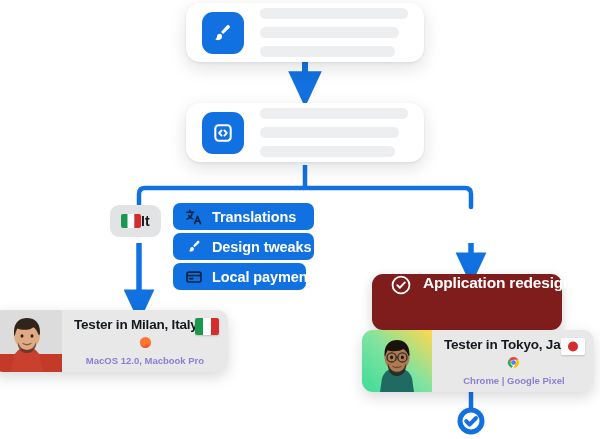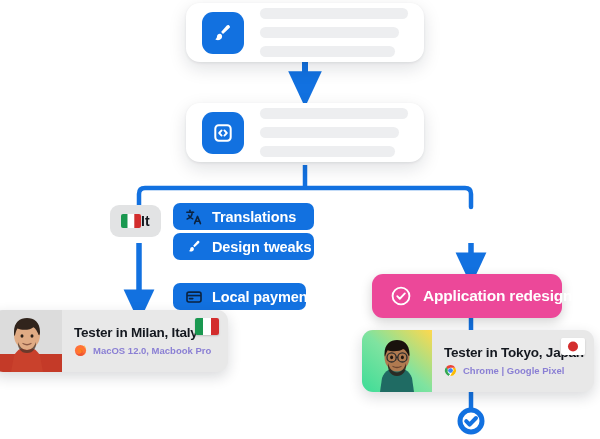--- a/index.html
+++ b/index.html
@@ -65,24 +65,24 @@
     font-size: 14.5px;
     font-weight: 700;
     letter-spacing: -0.1px;
     white-space: nowrap;
   }
   .pill .gl { display:flex; align-items:center; justify-content:center; width:18px; height:18px; flex:0 0 auto;}
 
   
   .black-pill {
     position: absolute;
-    background: #ec4899;
+    background: #7f1d1d;
     border-radius: 11px;
-    height: 44px;
-    display: flex; align-items: center;
+    height: 56px;
+    display: flex; align-items: flex-start;
     gap: 11px;
     padding: 0 18px;
     color: #fff;
     font-size: 15.5px;
     font-weight: 700;
     letter-spacing: -0.2px;
     white-space: nowrap;
     box-shadow: 0 4px 12px rgba(0,0,0,.18);
   }
 
@@ -103,21 +103,21 @@
     display: flex; flex-direction: column;
     justify-content: center;
     padding: 0 12px;
     gap: 4px;
   }
   .tester .tname {
     font-size: 13.5px; font-weight: 700; color: #14181f; letter-spacing: -0.2px; white-space: nowrap;
   }
   .tester .tmeta {
     display: flex; align-items: center; gap: 6px;
-    font-size: 9.5px; font-weight: 600; color: #8a7fd4; white-space: nowrap;
+    font-size: 9.5px; font-weight: 600; color: #8a7fd4; white-space: nowrap; flex-direction: column;
   }
   .tester .cornerflag {
     position: absolute; top: 8px; right: 9px;
     width: 24px; height: 17px; border-radius: 2px; overflow: hidden;
     box-shadow: 0 1px 2px rgba(0,0,0,.18);
   }
 </style>
 </head>
 <body>
 
@@ -205,21 +205,21 @@
   <div class="pill" style="left:173px; top:233px; width:141px;">
     <span class="gl">
       <svg width="17" height="17" viewBox="0 0 24 24" fill="none">
         <path d="M18.2 4.4c-.7-.7-1.8-.6-2.4.1l-5.7 6.6 1.9 1.9 6.4-5.9c.8-.7.9-1.9-.2-2.7z" fill="#fff"></path>
         <path d="M9.1 12.8c-1.6-.2-3 1-3.1 2.6-.1 1.1-.5 2-1.3 2.5-.3.2-.3.7.1.8 1 .4 2.3.6 3.5.3 1.9-.5 3-2.2 2.8-3.9-.1-1.2-1-2.2-2-2.3z" fill="#fff"></path>
       </svg>
     </span>
     <span>Design tweaks</span>
   </div>
 
-  <div class="pill" style="left:173px; top:263px; width:133px;margin-top:20px;">
+  <div class="pill" style="left:173px; top:263px; width:133px;">
     <span class="gl">
       <svg width="18" height="18" viewBox="0 0 20 20" fill="none">
         <rect x="2.2" y="4.6" width="15.6" height="11" rx="2.2" stroke="#0b2340" stroke-width="1.8"></rect>
         <path d="M2.2 8.4h15.6" stroke="#0b2340" stroke-width="1.8"></path>
         <path d="M5 11.8h3.6" stroke="#0b2340" stroke-width="1.8" stroke-linecap="round"></path>
       </svg>
     </span>
     <span>Local payments</span>
   </div>
 

